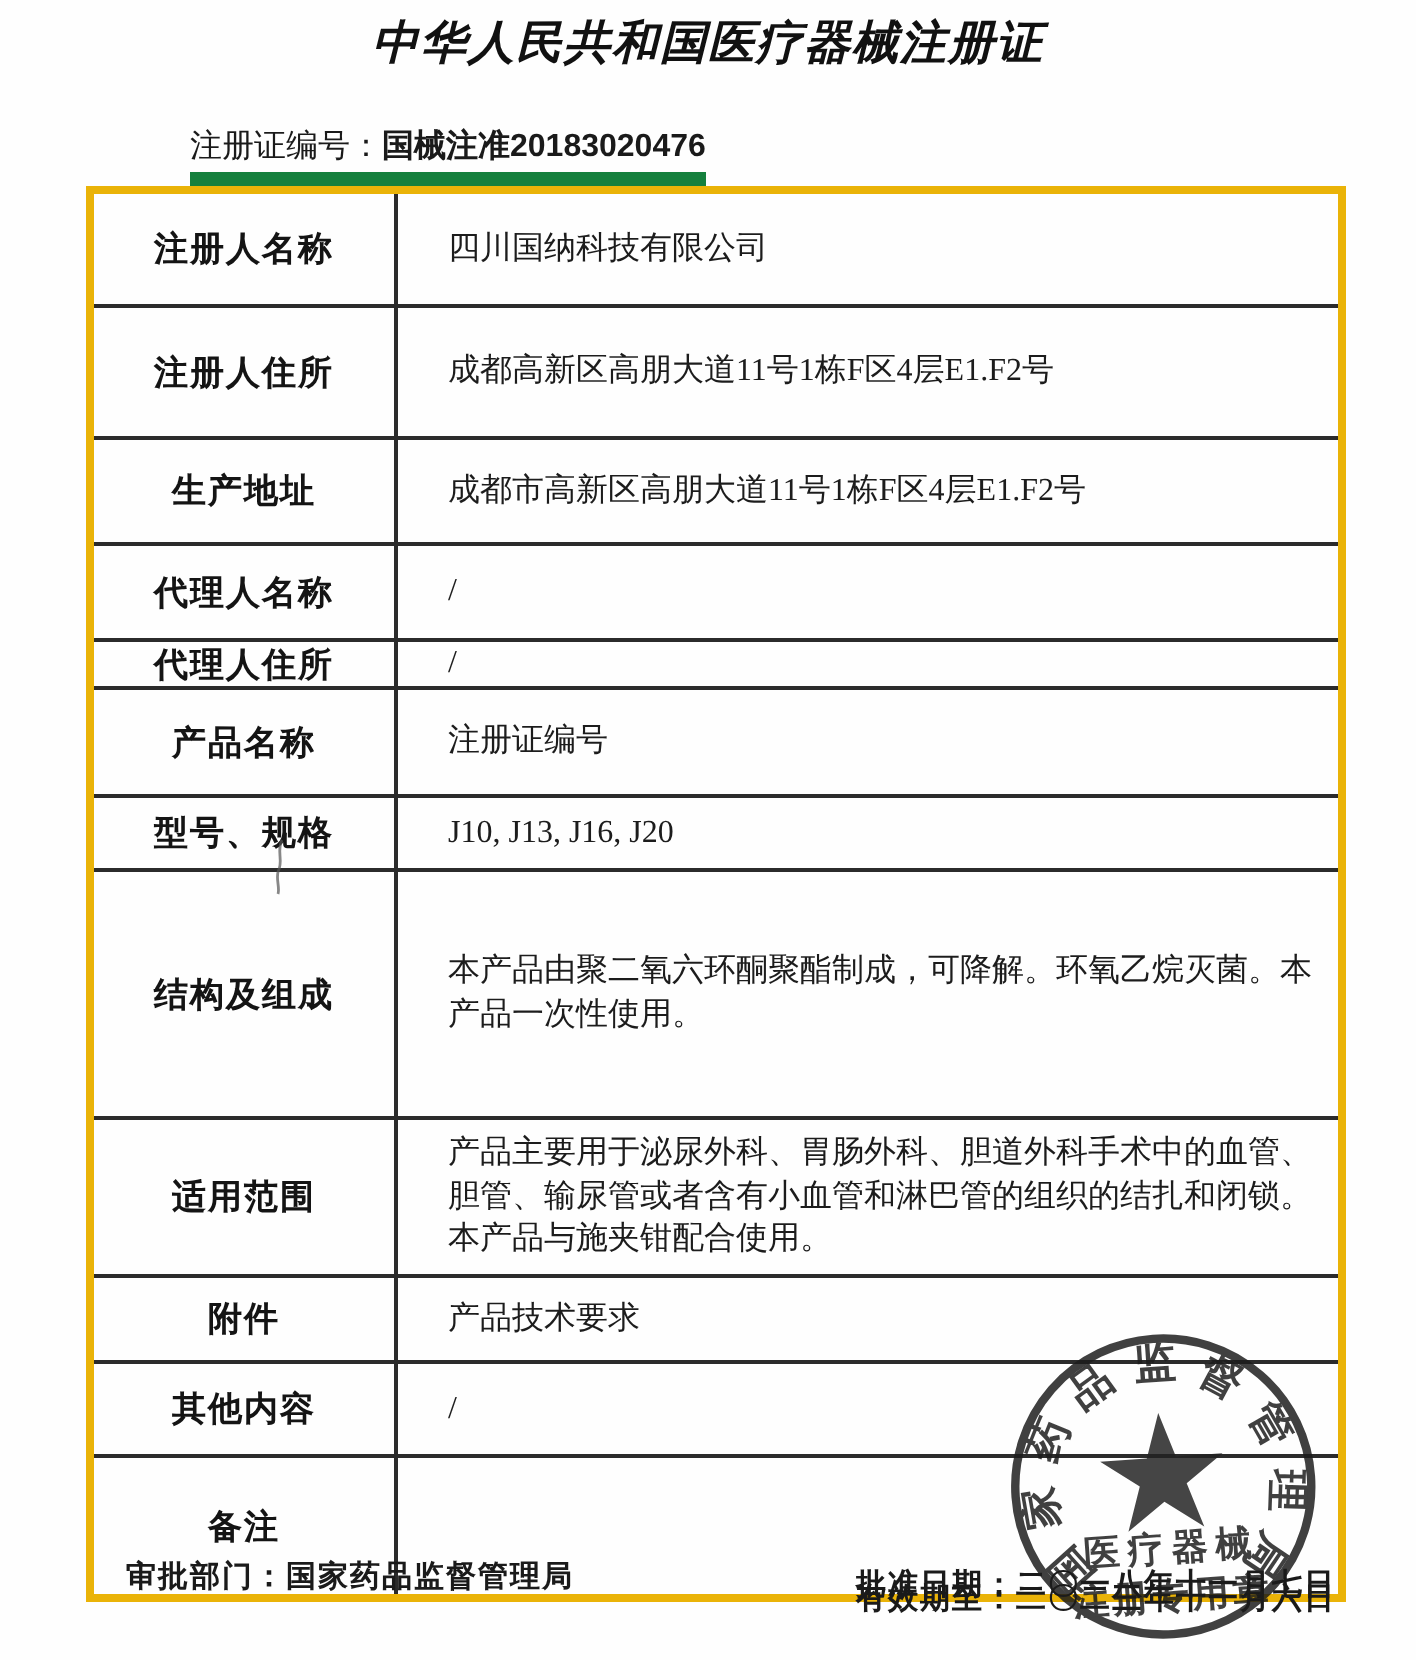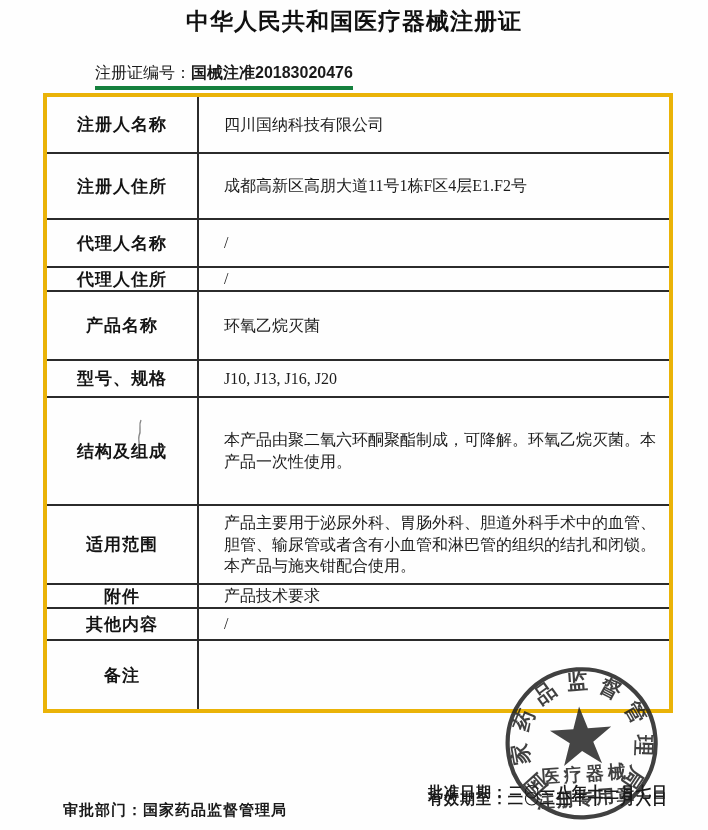--- a/index.html
+++ b/index.html
@@ -8,26 +8,27 @@
     width:708px; height:830px;
     font-family:"Liberation Sans","DejaVu Sans",sans-serif;
     color:#1a1a1a;
   }
   .page { position:relative; width:708px; height:830px; background:#fefefe; overflow:hidden; }
 
   .title {
     position:absolute; top:6px; left:0; width:100%;
     text-align:center; font-size:23px; font-weight:700; letter-spacing:1px;
     color:#111;
+    font-style:italic;
   }
 
   .regno {
     position:absolute; top:63px; left:95px;
     font-size:16px; font-weight:500;
-    border-bottom:4px solid #15803d; padding-bottom:2px;
+    border-bottom:7px solid #15803d; padding-bottom:2px;
     white-space:nowrap;
   }
   .regno-val { font-weight:700; }
 
   .cert-table {
     position:absolute; top:93px; left:43px; width:630px;
     border:4px solid #eab308;
     display:flex; flex-direction:column;
     background:transparent;
   }
@@ -40,25 +41,25 @@
     font-weight:700; font-size:17px; letter-spacing:1px;
     text-align:center; color:#141414;
   }
   .cell-value {
     flex:1; display:flex; align-items:center;
     padding:5px 10px 5px 13px;
     font-family:"Liberation Serif","DejaVu Serif",serif;
     font-size:16px; line-height:1.35; color:#1c1c1c;margin-left:12px;
   }
   .r1{height:55px}.r2{height:66px}.r3{height:53px}.r4{height:48px}
-  .r5{height:24px}.r6{height:69px}.r7{height:37px}.r8{height:108px}
-  .r9{height:79px}.r10{height:24px}.r11{height:32px}.r12{height:70px}
+  .r5{height:24px}.r6{height:54px}.r7{height:37px}.r8{height:124px}
+  .r9{height:79px}.r10{height:43px}.r11{height:47px}.r12{height:70px}
 
   .approval-dept {
-    position:absolute; left:63px; top:801px;
+    position:absolute; left:63px; top:779px;
     font-size:15px; font-weight:600; letter-spacing:1px; white-space:nowrap;
   }
   .approval-date {
     position:absolute; left:428px; top:759px;
     font-size:15px; font-weight:600; letter-spacing:1px; white-space:nowrap;margin-top:24px;
   }
   .valid-until {
     position:absolute; left:428px; top:790px;
     font-size:15px; font-weight:600; letter-spacing:1px; white-space:nowrap;
   }
@@ -101,31 +102,35 @@
 
   <div class="cert-table">
     <div class="row r1">
       <div class="cell-label">注册人名称</div>
       <div class="cell-value">四川国纳科技有限公司</div>
     </div>
     <div class="row r2">
       <div class="cell-label">注册人住所</div>
       <div class="cell-value">成都高新区高朋大道11号1栋F区4层E1.F2号</div>
     </div>
+    <div class="row r3">
+      <div class="cell-label">生产地址</div>
+      <div class="cell-value">成都市高新区高朋大道11号1栋F区4层E1.F2号</div>
+    </div>
     <div class="row r4">
       <div class="cell-label">代理人名称</div>
       <div class="cell-value">/</div>
     </div>
     <div class="row r5">
       <div class="cell-label">代理人住所</div>
       <div class="cell-value">/</div>
     </div>
     <div class="row r6">
       <div class="cell-label">产品名称</div>
-      <div class="cell-value">环氧乙烷灭菌</div>
+      <div class="cell-value">注册证编号</div>
     </div>
     <div class="row r7">
       <div class="cell-label">型号、规格</div>
       <div class="cell-value">J10, J13, J16, J20</div>
     </div>
     <div class="row r8">
       <div class="cell-label">结构及组成</div>
       <div class="cell-value">本产品由聚二氧六环酮聚酯制成，可降解。环氧乙烷灭菌。本产品一次性使用。</div>
     </div>
     <div class="row r9">

